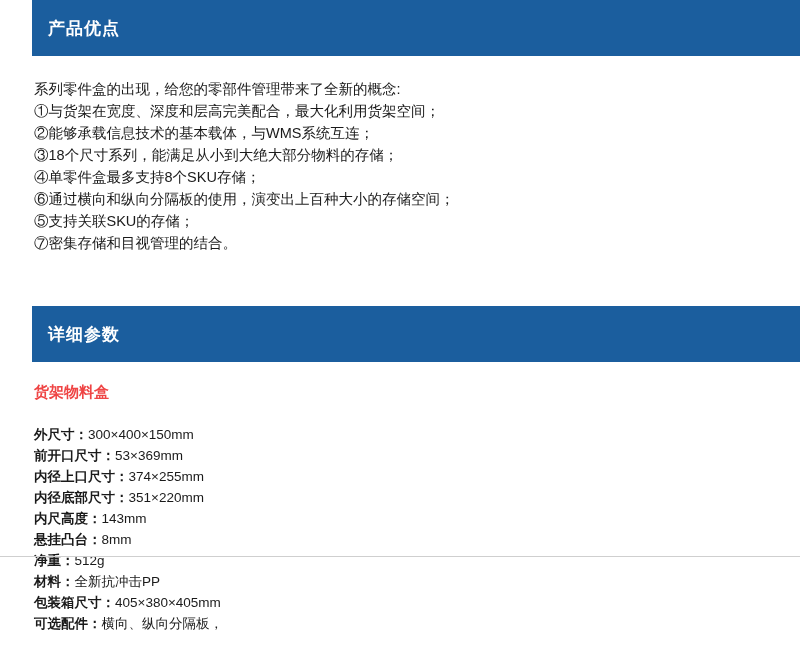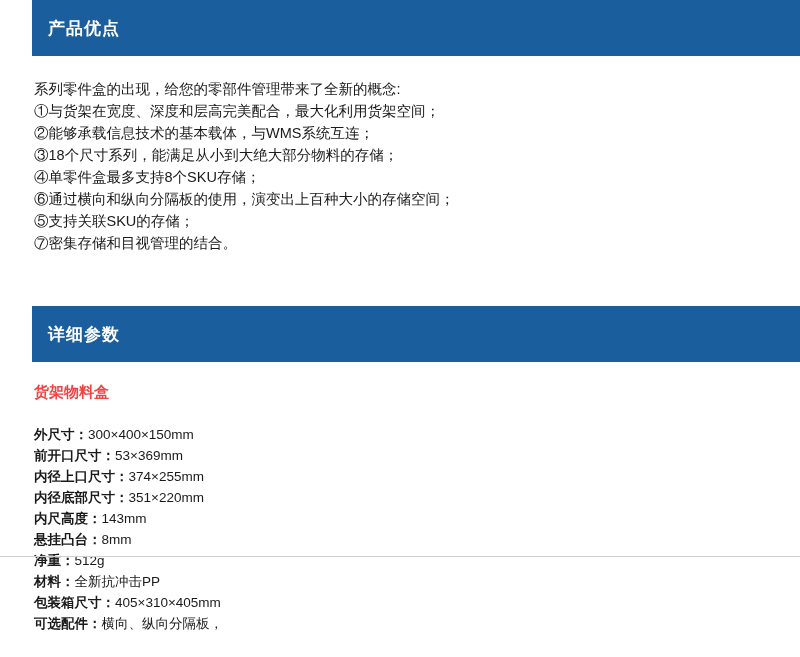--- a/index.html
+++ b/index.html
@@ -128,21 +128,21 @@
     <div class="param-row">
       <span class="k">悬挂凸台：</span><span class="v">8mm</span>
     </div>
     <div class="param-row">
       <span class="k">净重：</span><span class="v">512g</span>
     </div>
     <div class="param-row">
       <span class="k">材料：</span><span class="v">全新抗冲击PP</span>
     </div>
     <div class="param-row">
-      <span class="k">包装箱尺寸：</span><span class="v">405×310×405mm</span>
+      <span class="k">包装箱尺寸：</span><span class="v">405×380×405mm</span>
     </div>
     <div class="param-row">
       <span class="k">可选配件：</span><span class="v">横向、纵向分隔板，</span>
     </div>
 
   </div>
 
   <div class="bottom-rule"></div>
 </div>
 

